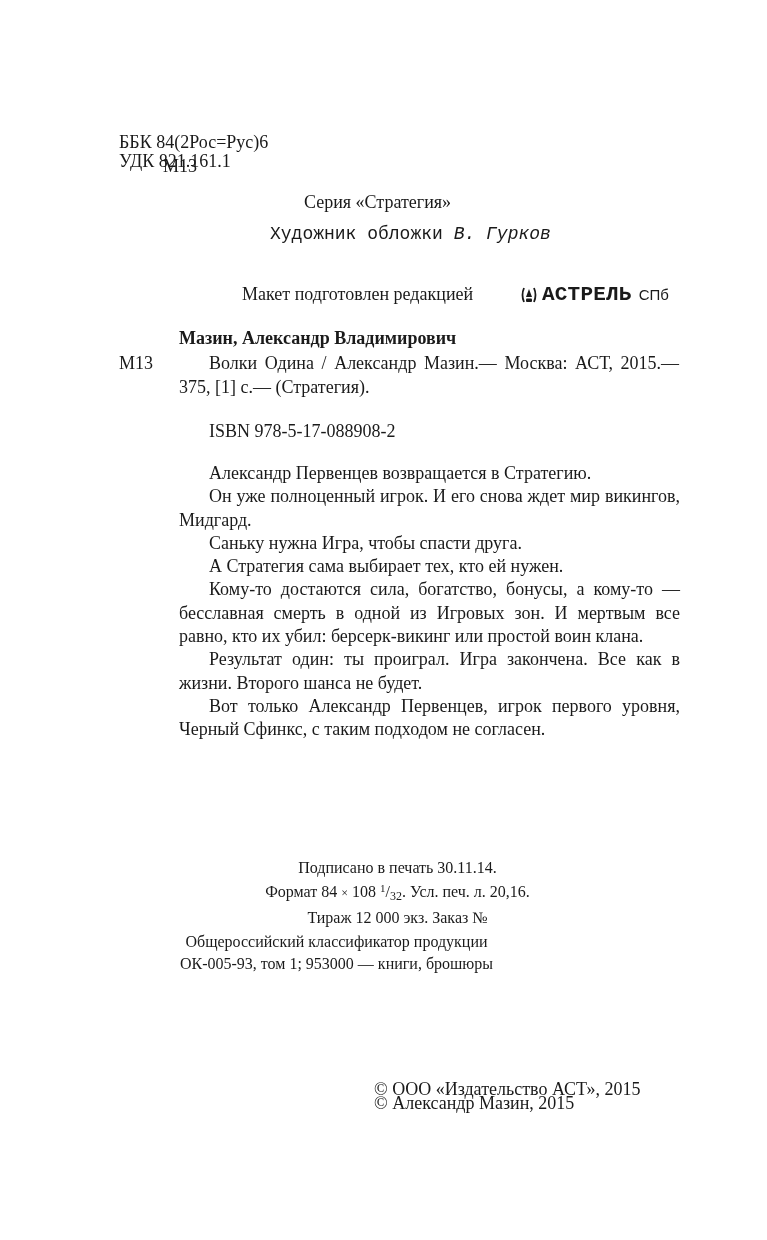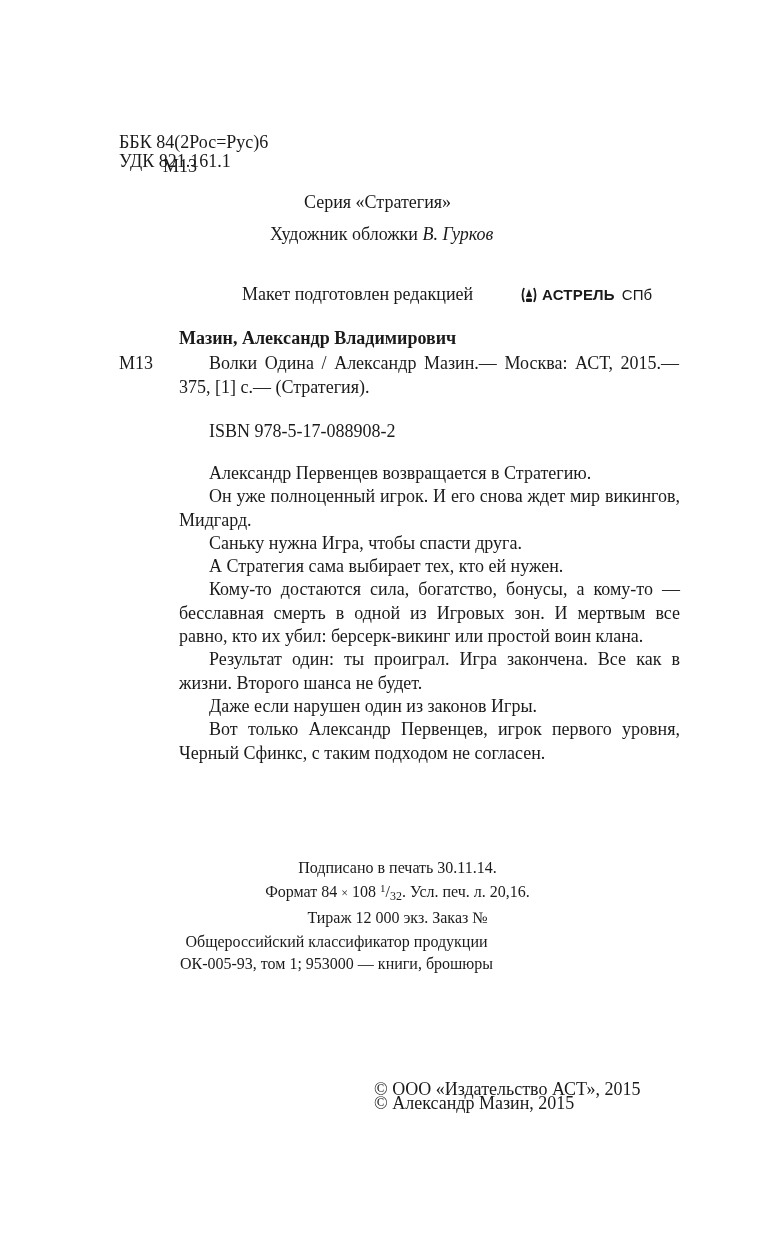--- a/index.html
+++ b/index.html
@@ -19,36 +19,36 @@
     }
     .abs { position: absolute; white-space: nowrap; }
 
     
     .udk { left: 119px; top: 106px; margin-top: 43px; }
     .bbk { left: 119px; top: 130px; }
     .m13-top { left: 163px; top: 154px; }
 
     
     .series { left: 0; width: 697px; text-align: center; top: 190px; padding-left: 58px; box-sizing: border-box; }
-    .artist { left: 270px; top: 222px; }
+    .artist { left: 270px; top: 222px; font-family: Liberation Mono, monospace; }
     .artist i { font-style: italic; }
 
     
     .layout { left: 242px; top: 282px; }
     .logo {
       position: absolute; left: 520px; top: 283px;
       display: flex; align-items: center; gap: 4px;
     }
     .logo-mark {
       width: 18px; height: 18px; position: relative;
     }
     .logo-text {
-      font-family: Liberation Sans, sans-serif;
+      font-family: Liberation Mono, monospace;
       font-weight: bold;
-      font-size: 15px;
+      font-size: 21px;
       letter-spacing: 0.2px;
     }
     .logo-spb {
       font-family: "Liberation Sans", "DejaVu Sans", sans-serif;
       font-size: 15px;
       margin-left: 3px;
     }
 
     
     .author { left: 179px; top: 326px; font-weight: bold; }
@@ -122,21 +122,20 @@
 <div class="bib">Волки Одина / Александр Мазин.— Москва: АСТ, 2015.— 375, [1] с.— (Стратегия).</div>
 <div class="abs isbn">ISBN 978-5-17-088908-2</div>
 
 <div class="annotation">
   <p>Александр Первенцев возвращается в Стратегию.</p>
   <p>Он уже полноценный игрок. И его снова ждет мир викингов, Мидгард.</p>
   <p>Саньку нужна Игра, чтобы спасти друга.</p>
   <p>А Стратегия сама выбирает тех, кто ей нужен.</p>
   <p>Кому-то достаются сила, богатство, бонусы, а кому-то — бесславная смерть в одной из Игровых зон. И мертвым все равно, кто их убил: берсерк-викинг или простой воин клана.</p>
   <p>Результат один: ты проиграл. Игра закончена. Все как в жизни. Второго шанса не будет.</p>
-  <p>Даже если нарушен один из законов Игры.</p>
   <p>Вот только Александр Первенцев, игрок первого уровня, Черный Сфинкс, с таким подходом не согласен.</p>
 </div>
 
 <div class="imprint">
   <span class="line">Подписано в печать 30.11.14.</span>
   <span class="line frac"><span>Формат 84 </span><span style="font-size:12px">×</span><span> 108 </span><sup>1</sup><span>/</span><sub>32</sub><span>.  Усл. печ. л. 20,16.</span></span>
   <span class="line">Тираж 12 000 экз. Заказ №</span>
 </div>
 
 <div class="classifier">

